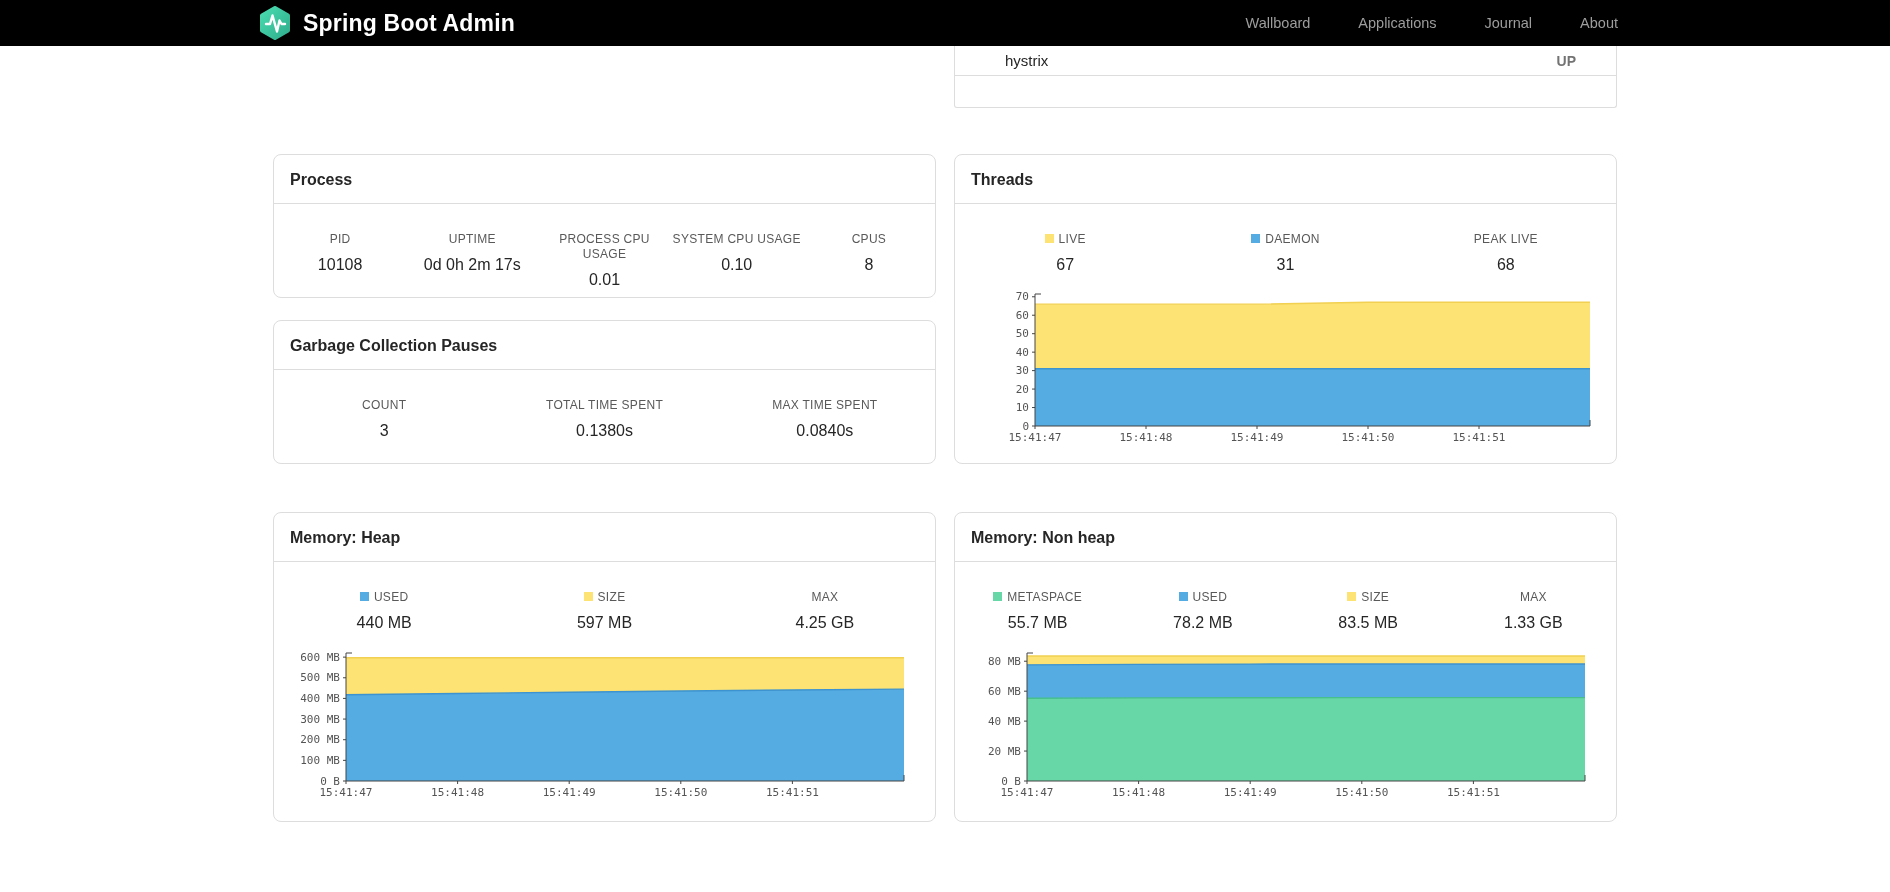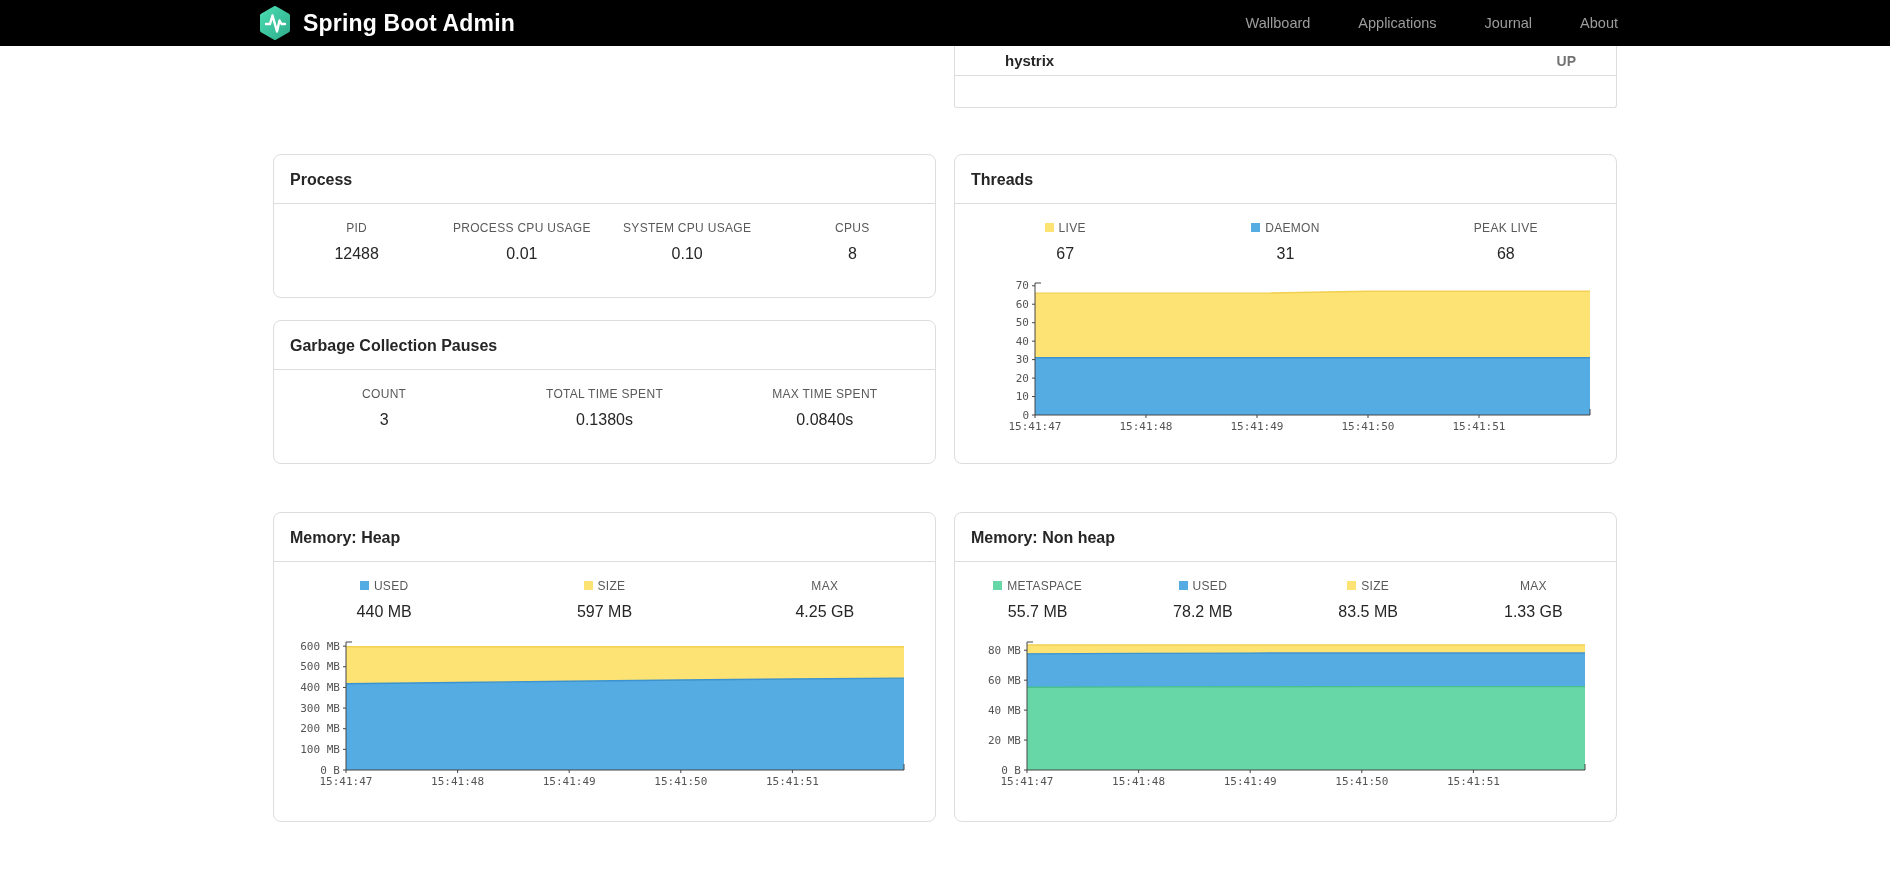--- a/index.html
+++ b/index.html
@@ -54,24 +54,24 @@
     border-radius: 0 0 3px 3px;
   }
   .health-row {
     height: 30px;
     display: flex;
     align-items: center;
     justify-content: space-between;
     padding: 0 40px 0 50px;
     border-bottom: 1px solid #dddddd;
   }
-  .health-name { font-size: 15px; font-weight: 700; }
+  .health-name { font-size: 15px; font-weight: 400; }
   .health-status { font-size: 14px; font-weight: 700; }
   
-  .stats { display: flex; margin-top: 17px; }
+  .stats { display: flex; margin-top: 28px; justify-content: flex-end; }
   .stat { flex: 1 1 0; text-align: center; }
   .stat-label { font-size: 12px; color: #595959; letter-spacing: .3px; line-height: 15px; }
   .stat-value { font-size: 16px; color: #262626; margin-top: 8px; line-height: 19px; }
   .swatch {
     display: inline-block;
     width: 9px; height: 9px;
     margin-right: 5px;
     vertical-align: 0px;
   }
   
@@ -124,21 +124,25 @@
   </div>
 
   <div class="row row-mid">
     <div class="col">
 
       <div class="panel h144">
         <div class="panel-heading">Process</div>
         <div class="stats">
           <div class="stat">
             <div class="stat-label">PID</div>
-            <div class="stat-value">12488</div>
+            <div class="stat-value">10108</div>
+          </div>
+          <div class="stat">
+            <div class="stat-label">UPTIME</div>
+            <div class="stat-value">0d 0h 2m 17s</div>
           </div>
           <div class="stat">
             <div class="stat-label">PROCESS CPU USAGE</div>
             <div class="stat-value">0.01</div>
           </div>
           <div class="stat">
             <div class="stat-label">SYSTEM CPU USAGE</div>
             <div class="stat-value">0.10</div>
           </div>
           <div class="stat">

